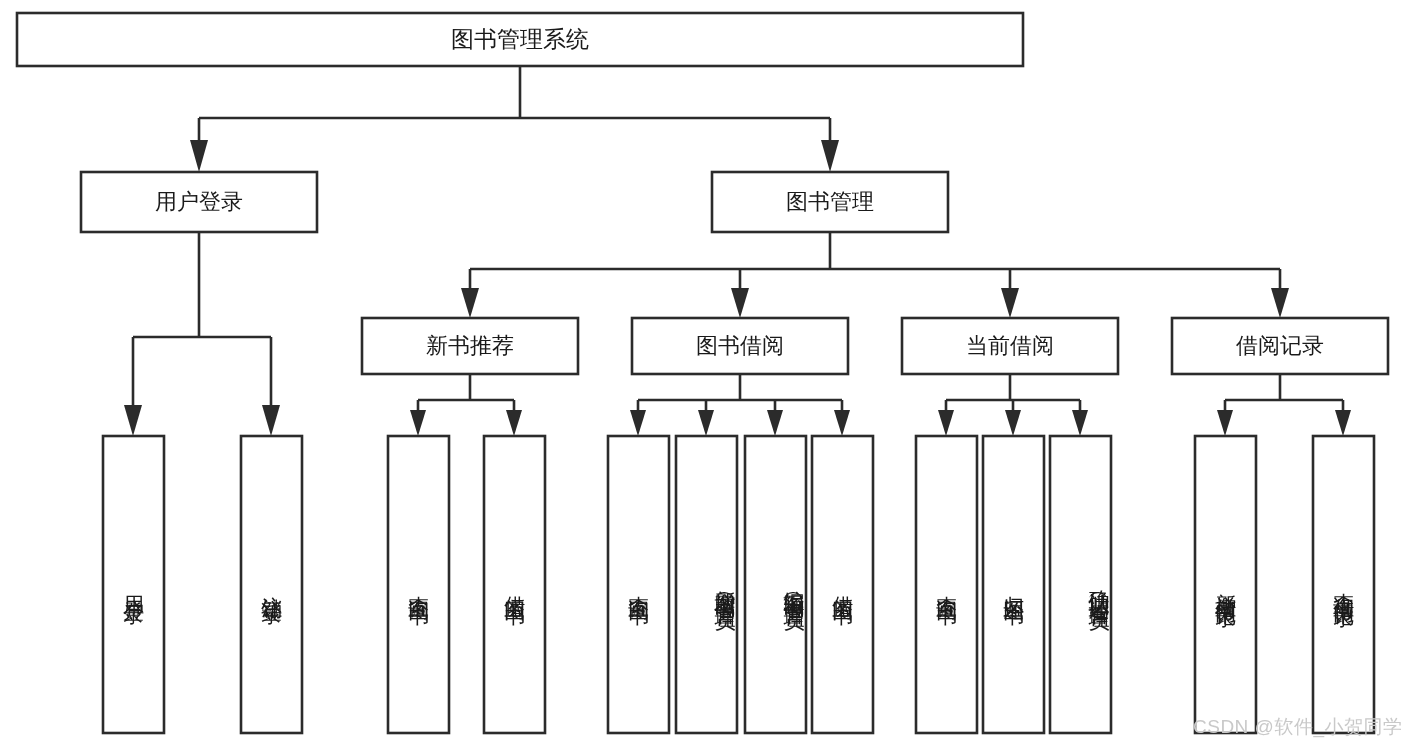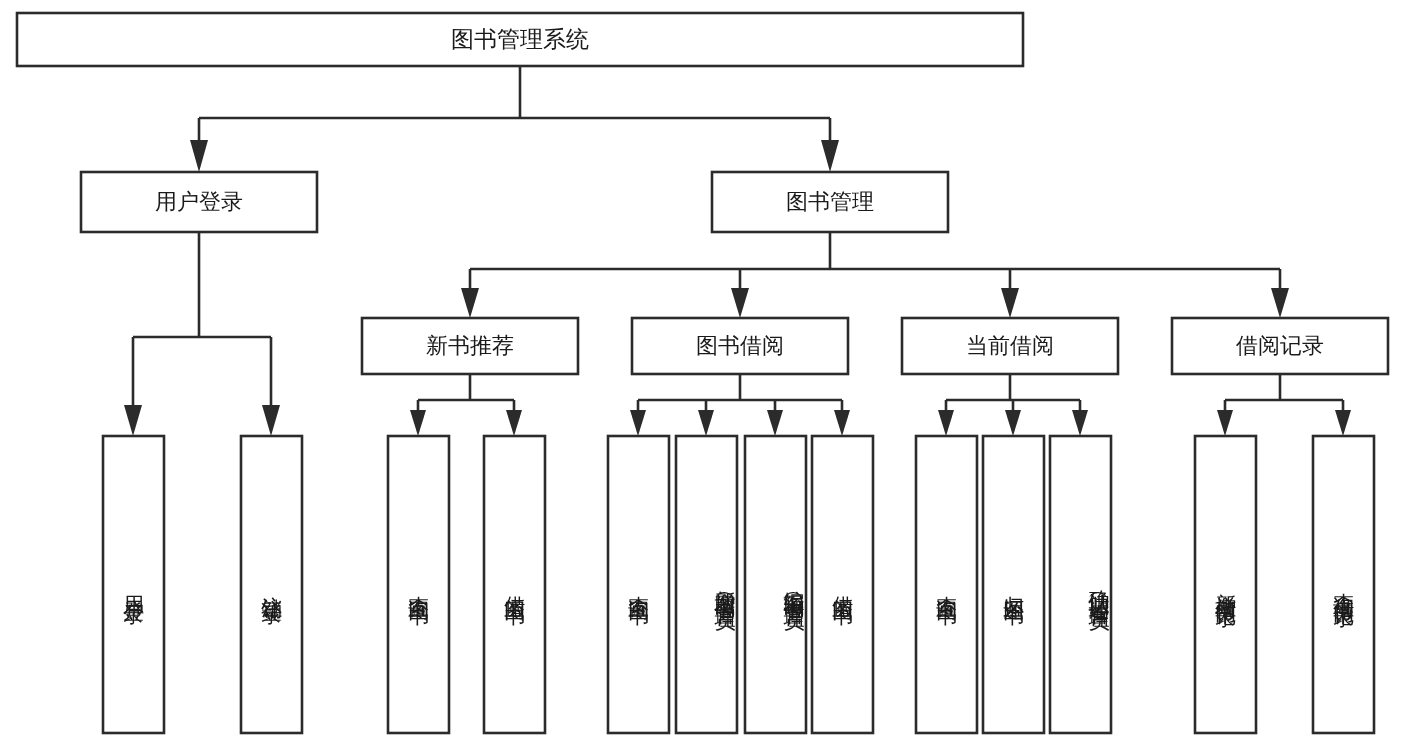--- a/index.html
+++ b/index.html
@@ -201,14 +201,15 @@
   <div class="leaf-label" style="left:745px; top:444px; width:61px; height:285px;">编辑图书（管理员）</div>
   <div class="leaf-label centered" style="left:812px; top:436px; width:61px; height:297px;">借阅图书</div>
 
   <div class="leaf-label centered" style="left:916px; top:436px; width:61px; height:297px;">查询图书</div>
   <div class="leaf-label centered" style="left:983px; top:436px; width:61px; height:297px;">归还图书</div>
   <div class="leaf-label" style="left:1050px; top:444px; width:61px; height:285px;">确认归还（管理员）</div>
 
   <div class="leaf-label centered" style="left:1195px; top:436px; width:61px; height:297px;">新增借阅记录</div>
   <div class="leaf-label centered" style="left:1313px; top:436px; width:61px; height:297px;">查询借阅记录</div>
 
+  <div class="watermark" style="left:1193px; top:714px;">CSDN @软件_小贺同学</div>
 
 </div>
 
 </body></html>

